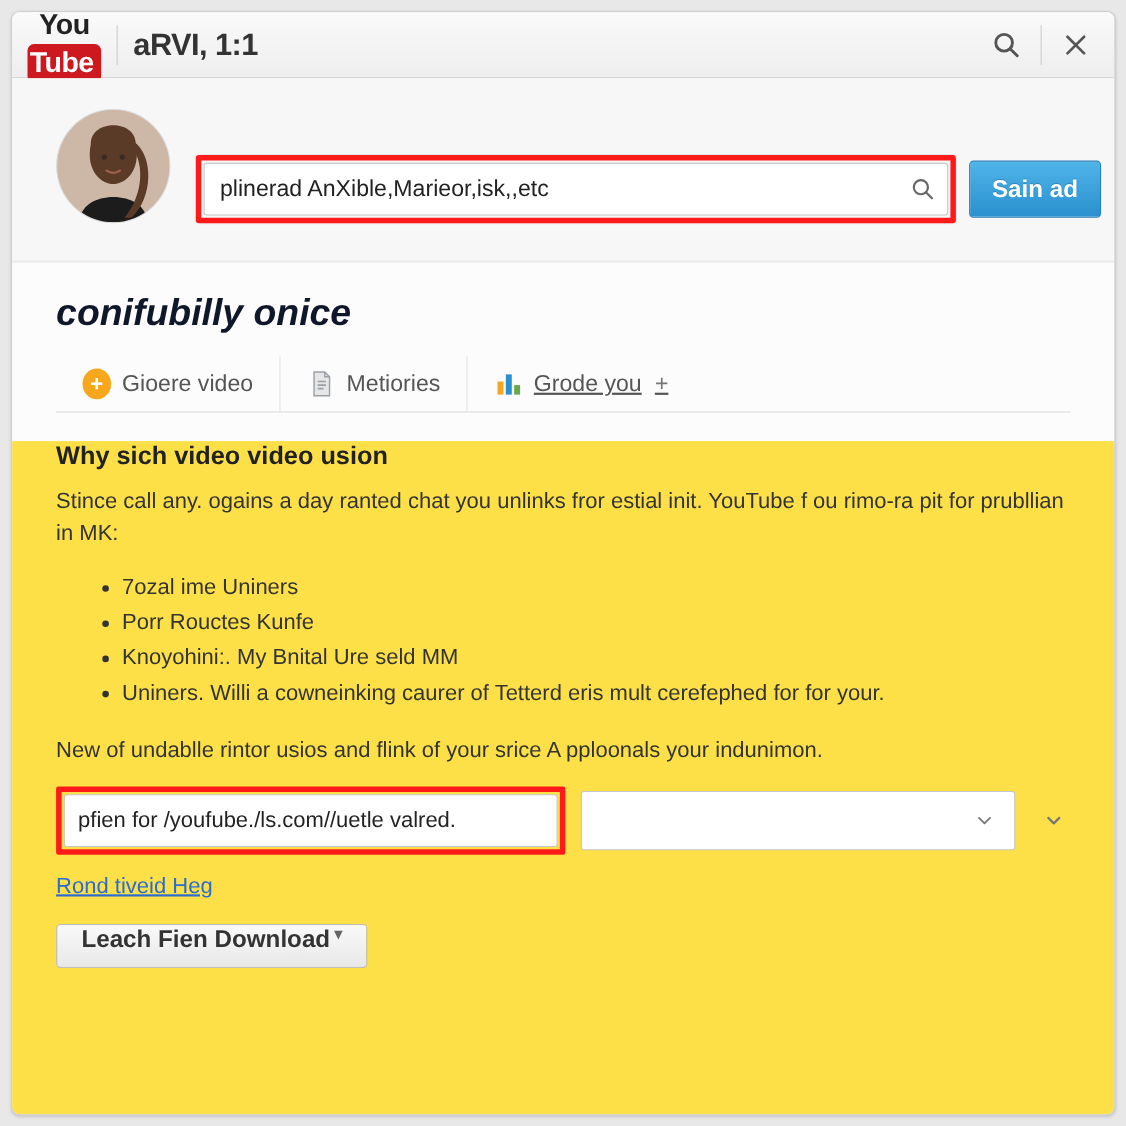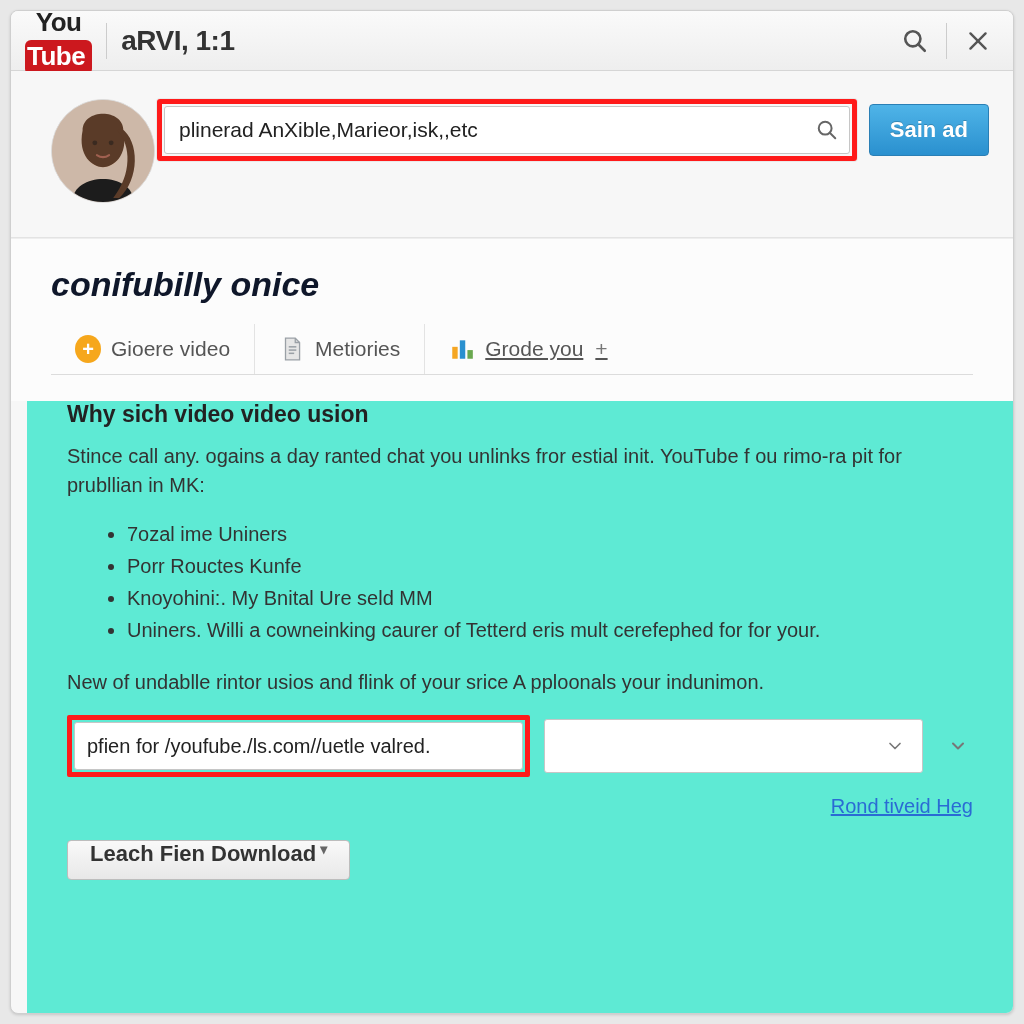--- a/index.html
+++ b/index.html
@@ -25,21 +25,21 @@
   }
   .title-divider { width: 1px; height: 36px; background: #ccc; margin: 0 14px; }
   .title-text { font-size: 28px; font-weight: 600; color: #333; letter-spacing: -0.5px; }
   .title-spacer { flex: 1; }
   .title-icon { width: 42px; height: 42px; display: flex; align-items:center; justify-content:center; color:#555; }
   .title-icon svg { width: 26px; height: 26px; }
   .title-vdiv { width:1px; height:36px; background:#ccc; margin:0 10px; }
 
   
   .search-row {
-    display: flex; align-items: flex-start; gap: 2px; padding: 28px 24px 34px 40px;
+    display: flex; align-items: flex-end; gap: 23px; padding: 28px 12px 34px 40px;
     border-bottom: 1px solid #e3e3e3; background:#f7f7f7;
   }
   .avatar {
     width: 104px; height: 104px; border-radius: 50%; overflow: hidden; flex: 0 0 auto;
     border: 1px solid #dcdcdc; background: #d9c6b8;
   }
   .avatar svg { width: 100%; height: 100%; display:block; }
   .search-group { flex: 1; display: flex; align-items: center; gap: 12px; }
   .search-highlight {
     flex: 1; border: 5px solid #ff1a1a; border-radius: 3px; padding: 2px;
@@ -70,39 +70,39 @@
   }
   .tab:last-child { border-right:none;text-decoration:underline; }
   .tab-icon { width:26px; height:26px; display:flex; align-items:center; justify-content:center; }
   .tab-icon svg { width:26px; height:26px; }
   .plus-circle { background:#f6a71c; border-radius:50%; width:28px; height:28px; display:flex; align-items:center; justify-content:center; color:#fff; font-weight:800; font-size:20px; line-height:1; }
   .doc-icon { color:#9aa0a6; }
   .bar-icon .b1{fill:#f5a623} .bar-icon .b2{fill:#2a90cf} .bar-icon .b3{fill:#6aa84f}
   .tab .plus-suffix { color:#777; margin-left:2px; }
 
   
-  .content { padding: 0 40px 24px 40px; background:#5eead4; flex:1; overflow:auto;margin-left:16px; }
+  .content { padding: 0 40px 24px 40px; background:#fde047; flex:1; overflow:auto; }
   .content h3 { font-size:23px; font-weight:700; color:#222; margin-bottom: 14px; }
   .content p { font-size:20px; color:#333; line-height:1.45; margin-bottom: 18px; }
   .content ul { list-style: disc; padding-left: 60px; margin-bottom: 22px; }
   .content ul li { font-size:20px; color:#333; line-height:1.6; }
   .url-row { display:flex; align-items:center; gap:14px; margin-bottom: 18px; }
   .url-highlight { border:5px solid #ff1a1a; border-radius:2px; padding:2px; flex:0 0 auto; width:463px; }
   .url-input-wrap {
     display:flex; align-items:center; background:#fff; border:1px solid #c6c6c6; border-radius:3px; height:48px;
   }
   .url-input { flex:1; border:none; outline:none; font-size:20px; padding:0 12px; color:#222; background:transparent; }
   .select-remainder {
     flex:1; height:54px; background:#fff; border:1px solid #c6c6c6; border-radius:3px;
     display:flex; align-items:center; justify-content:flex-end; padding:0 12px; color:#777;
   }
   .chevron { width:30px; height:30px; display:flex; align-items:center; justify-content:center; color:#777; }
   .chevron svg{width:20px;height:20px}
   .ext-chevron { margin-left:6px; }
-  .link-row { text-align:right; margin-bottom: 22px; }
+  .link-row { text-align:left; margin-bottom: 22px; }
   .link-row a { color:#2a6bd4; font-size:20px; text-decoration:underline; cursor:pointer; }
   .download-btn {
     background:linear-gradient(#f9f9f9,#e8e8e8); border:1px solid #bdbdbd; border-radius:4px;
     height:40px; padding:0 22px; font-size:22px; font-weight:700; color:#333; cursor:pointer;
     display:inline-flex; gap:4px;
   }
   .download-btn .caret { font-size:14px; color:#666; }
 </style>
 </head>
 <body>

